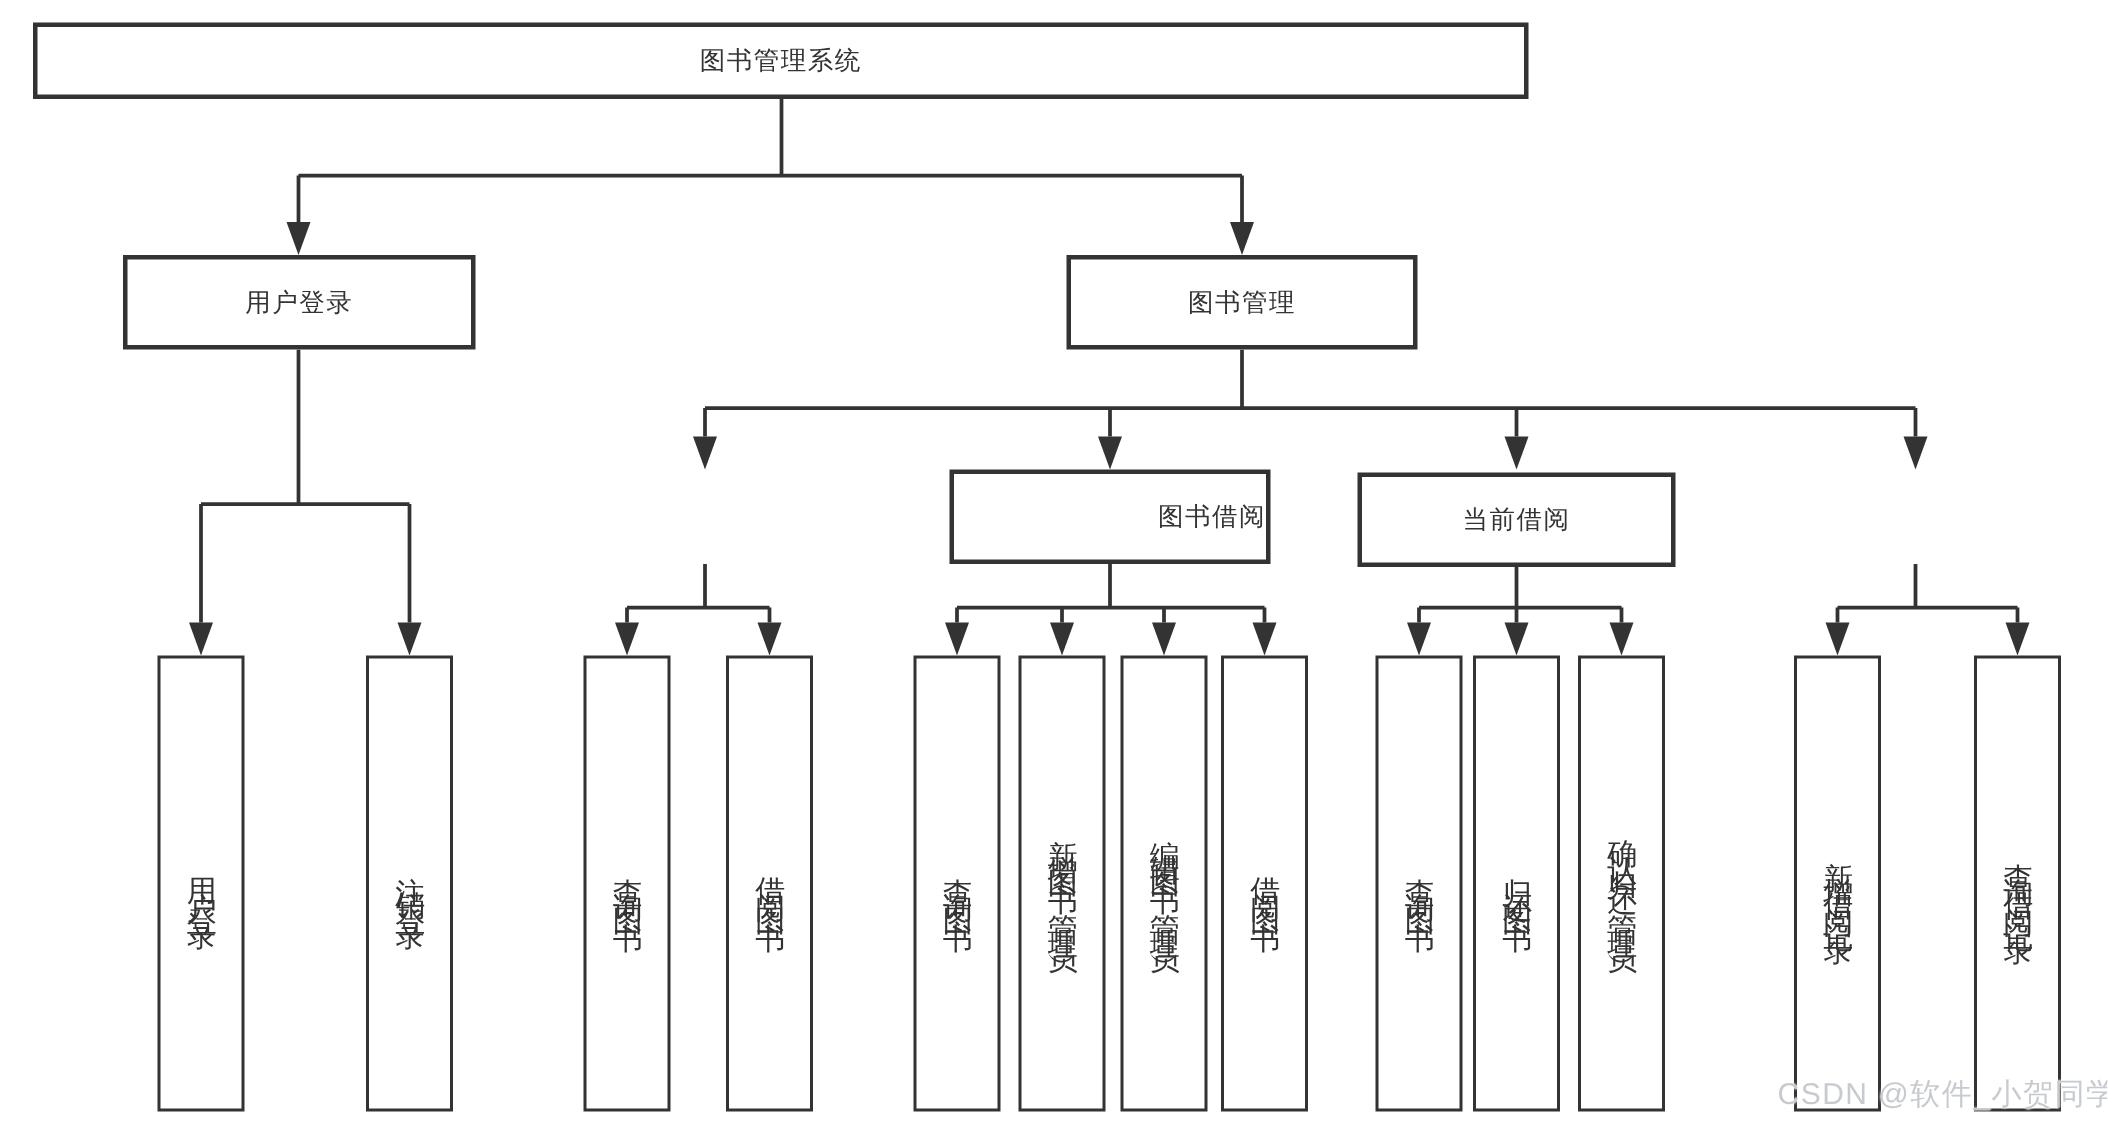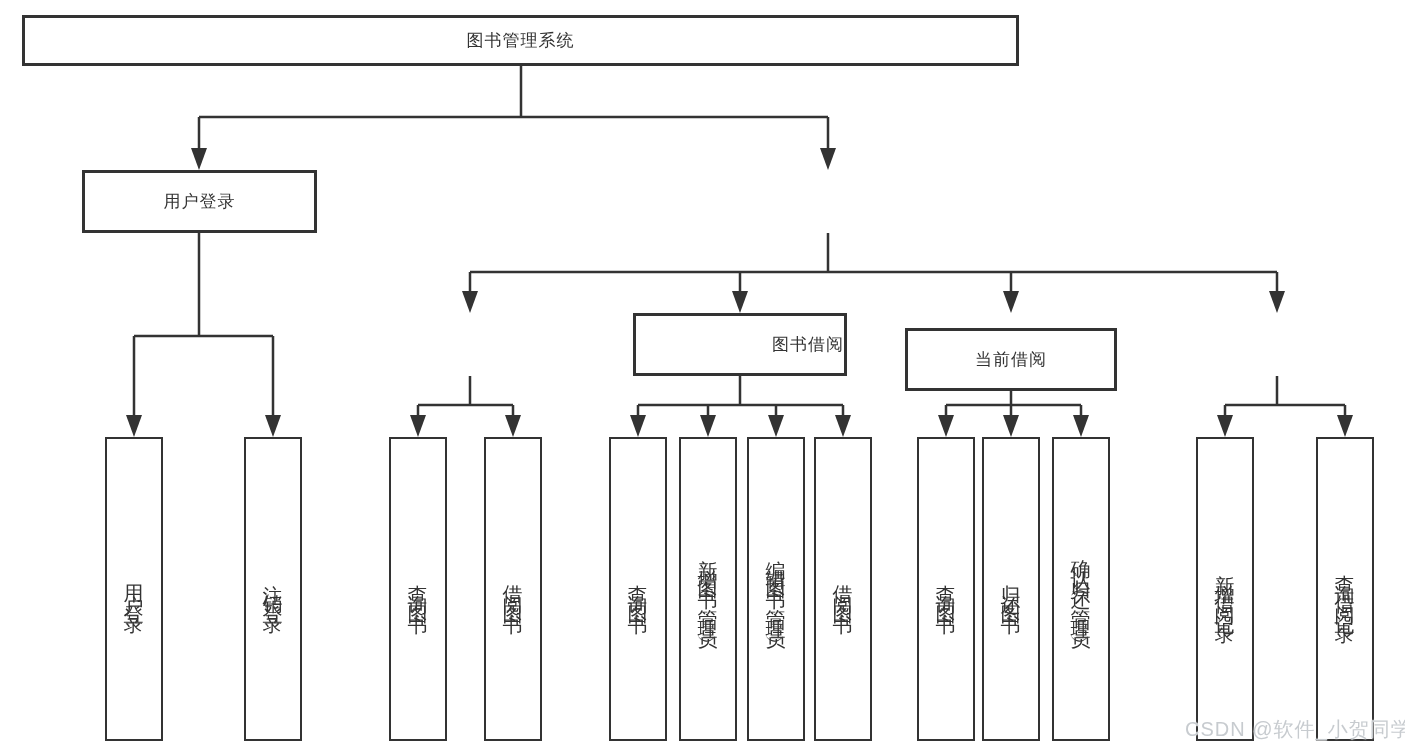--- a/index.html
+++ b/index.html
@@ -43,21 +43,21 @@
     font-size: 17px;
     letter-spacing: 1px;
     color: #333333;
     z-index: 2;
   }
   .root-box   { left: 22px;  top: 15px;  width: 997px; height: 51px; }
   .l2-login   { left: 82px;  top: 170px; width: 235px; height: 63px; }
   .l2-mgmt    { left: 711px; top: 170px; width: 234px; height: 63px; }
   .l3-recommend { left: 363px;  top: 313px; width: 214px; height: 63px; }
   .l3-borrow    { left: 633px;  top: 313px; width: 214px; height: 63px; justify-content: flex-end; }
-  .l3-current   { left: 905px;  top: 328px; width: 212px; height: 63px; }
+  .l3-current   { left: 905px;  top: 315px; width: 212px; height: 63px; }
   .l3-records   { left: 1170px; top: 313px; width: 214px; height: 63px; }
   .leaf {
     position: absolute;
     box-sizing: border-box;
     top: 437px;
     width: 58px;
     height: 304px;
     border: 2.5px solid #333333;
     background: #ffffff;
     display: flex;
@@ -147,20 +147,23 @@
     </g>
   </svg>
 
   <div class="hbox root-box">
     <span>图书管理系统</span>
   </div>
 
   <div class="hbox l2-login">
     <span>用户登录</span>
   </div>
+  <div class="hbox l2-mgmt">
+    <span>图书管理</span>
+  </div>
 
   <div class="hbox l3-borrow">
     <span>图书借阅</span>
   </div>
   <div class="hbox l3-current">
     <span>当前借阅</span>
   </div>
 
   <div class="leaf leaf-1">
     <span>用户登录</span>

